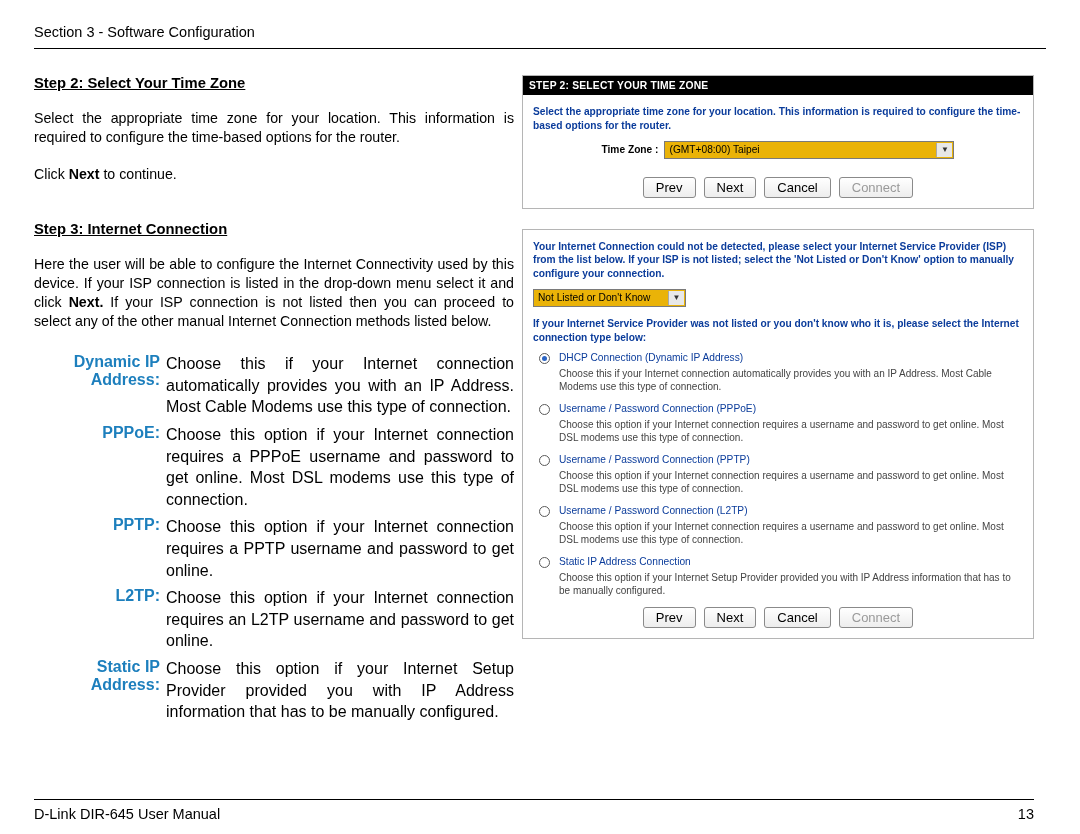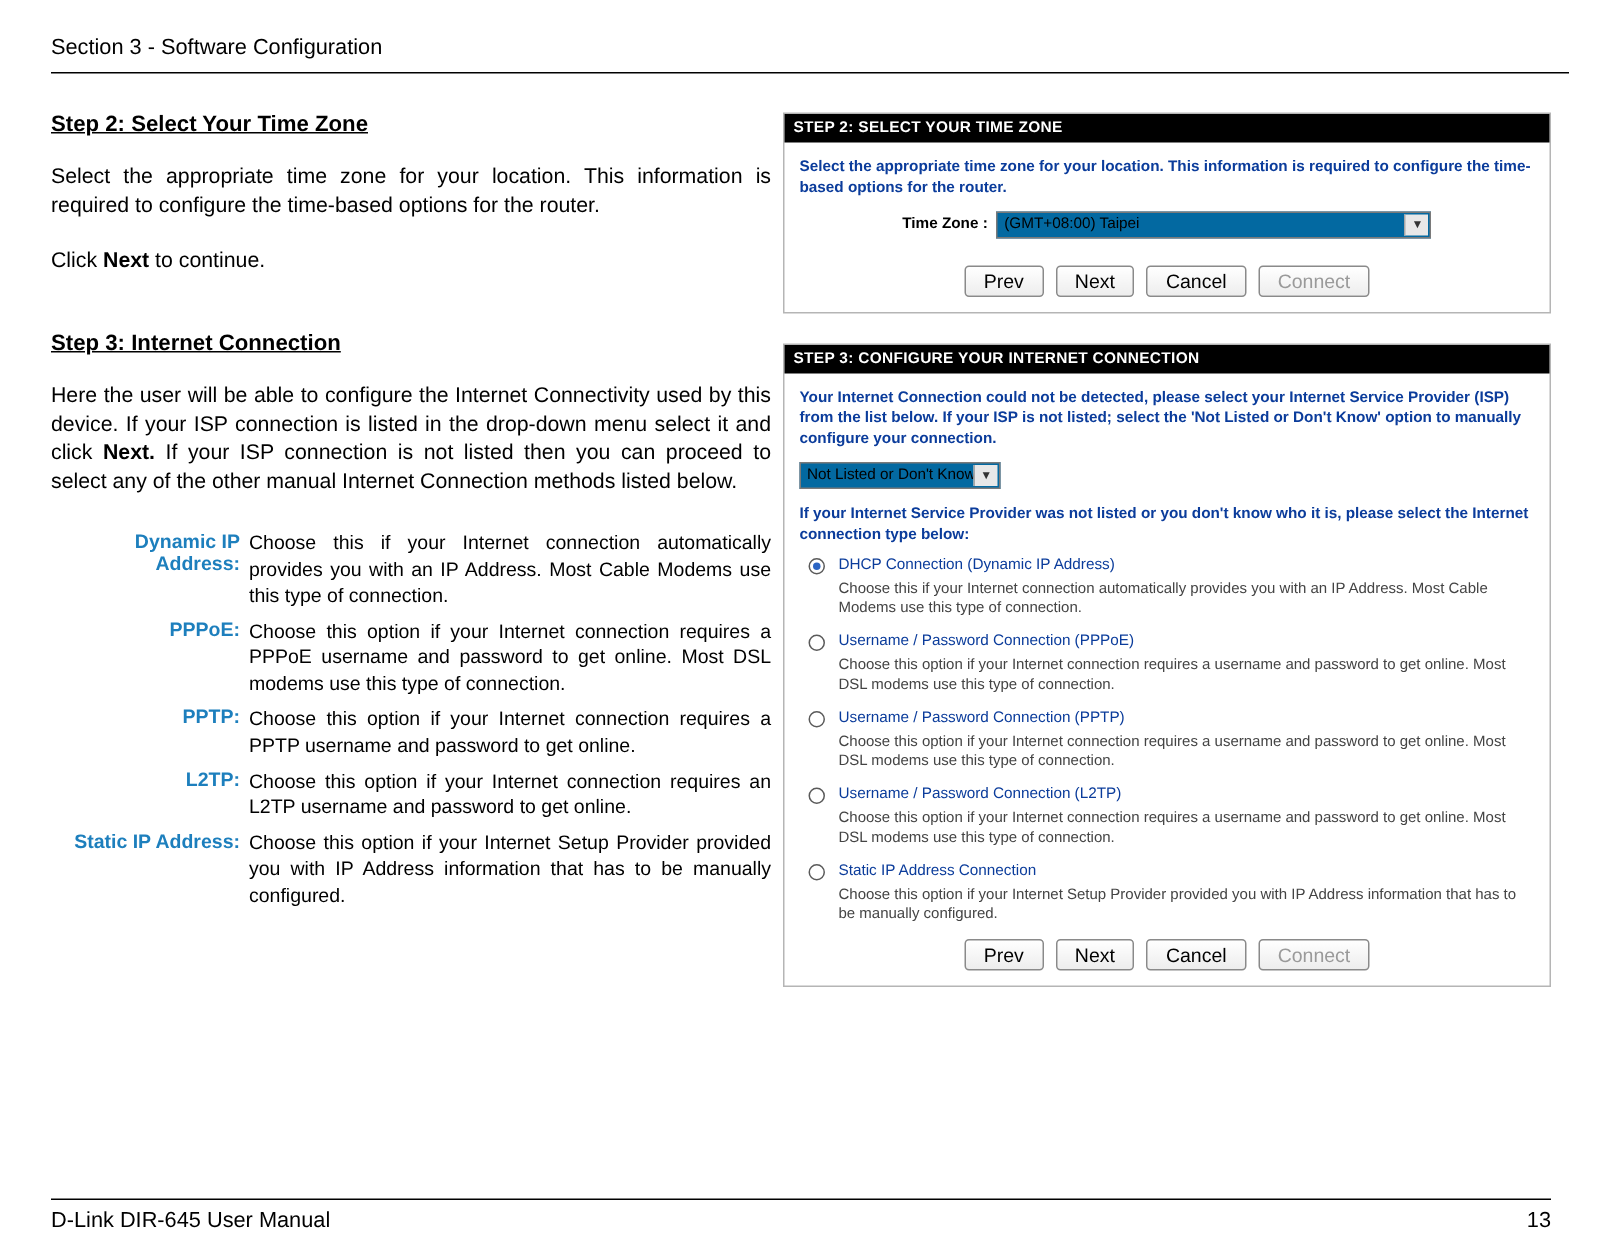--- a/index.html
+++ b/index.html
@@ -30,21 +30,21 @@
     text-decoration: underline;
     font-size: 14.8px;
     margin-bottom: 18px;
   }
   .justify { text-align: justify; }
   .para { margin-bottom: 18px; line-height: 1.35; }
   .click-next { margin-bottom: 36px; }
   .step3-head { margin-top: 4px; }
   .internet-para { margin-bottom: 22px; }
 
-  .def-table { border-collapse: collapse; font-size: 13px; }
+  .def-table { border-collapse: collapse; font-size: 16px; }
   .def-table td { vertical-align: top; padding-bottom: 6px; }
   .def-table td.term {
     color: #1d7fbd;
     font-weight: 700;
     text-align: right;
     width: 132px;
     padding-right: 6px;
   }
   .def-table td.desc { text-align: justify; line-height: 1.35; }
 
@@ -72,37 +72,37 @@
   .tz-row {
     display: flex;
     align-items: center;
     justify-content: center;
     gap: 6px;
     margin: 6px 0 18px 0;
   }
   .tz-label { font-weight: 700; font-size: 10.2px; }
   .select {
     border: 1px solid #7a7a7a;
-    background: #0369a1;
+    background: #eab308;
     height: 18px;
     font-size: 10.2px;
     display: flex;
     align-items: center;
     position: relative;
   }
   .select .sel-text { padding: 0 22px 0 4px; white-space: nowrap; }
   .select .sel-arrow {
     position: absolute; right: 1px; top: 1px; bottom: 1px;
     width: 16px; background: #e8e8e8;
     border-left: 1px solid #a8a8a8;
     display: flex; align-items: center; justify-content: center;
     font-size: 8px; color: #333;
   }
   .tz-select { width: 290px; }
-  .isp-select { width: 134px; margin-bottom: 10px; }
+  .isp-select { width: 153px; margin-bottom: 10px; }
 
   .btn-row {
     display: flex;
     justify-content: center;
     gap: 8px;
     margin: 6px 0 4px 0;
   }
   .btn {
     border: 1px solid #8a8a8a;
     border-radius: 3px;
@@ -208,21 +208,20 @@
         <div class="btn-row">
           <div class="btn">Prev</div>
           <div class="btn">Next</div>
           <div class="btn">Cancel</div>
           <div class="btn disabled">Connect</div>
         </div>
       </div>
     </div>
 
     <div class="panel">
-      <div class="panel-header">STEP 3: CONFIGURE YOUR INTERNET CONNECTION</div>
       <div class="panel-body">
         <p class="blue-bold">Your Internet Connection could not be detected, please select your Internet Service Provider (ISP) from the list below. If your ISP is not listed; select the 'Not Listed or Don't Know' option to manually configure your connection.</p>
         <div class="select isp-select">
           <span class="sel-text">Not Listed or Don't Know</span>
           <span class="sel-arrow">▼</span>
         </div>
         <p class="blue-bold">If your Internet Service Provider was not listed or you don't know who it is, please select the Internet connection type below:</p>
 
         <div class="opt-group">
           <div class="opt">

